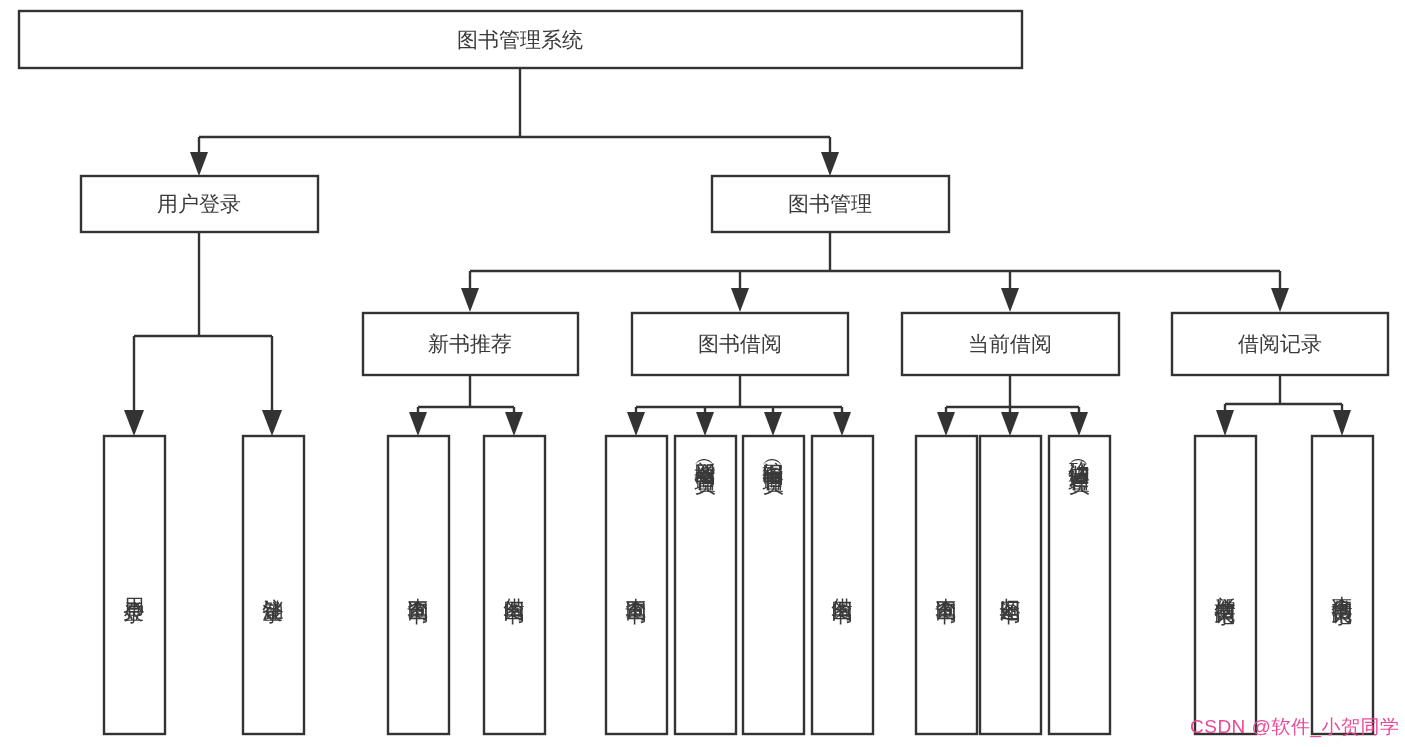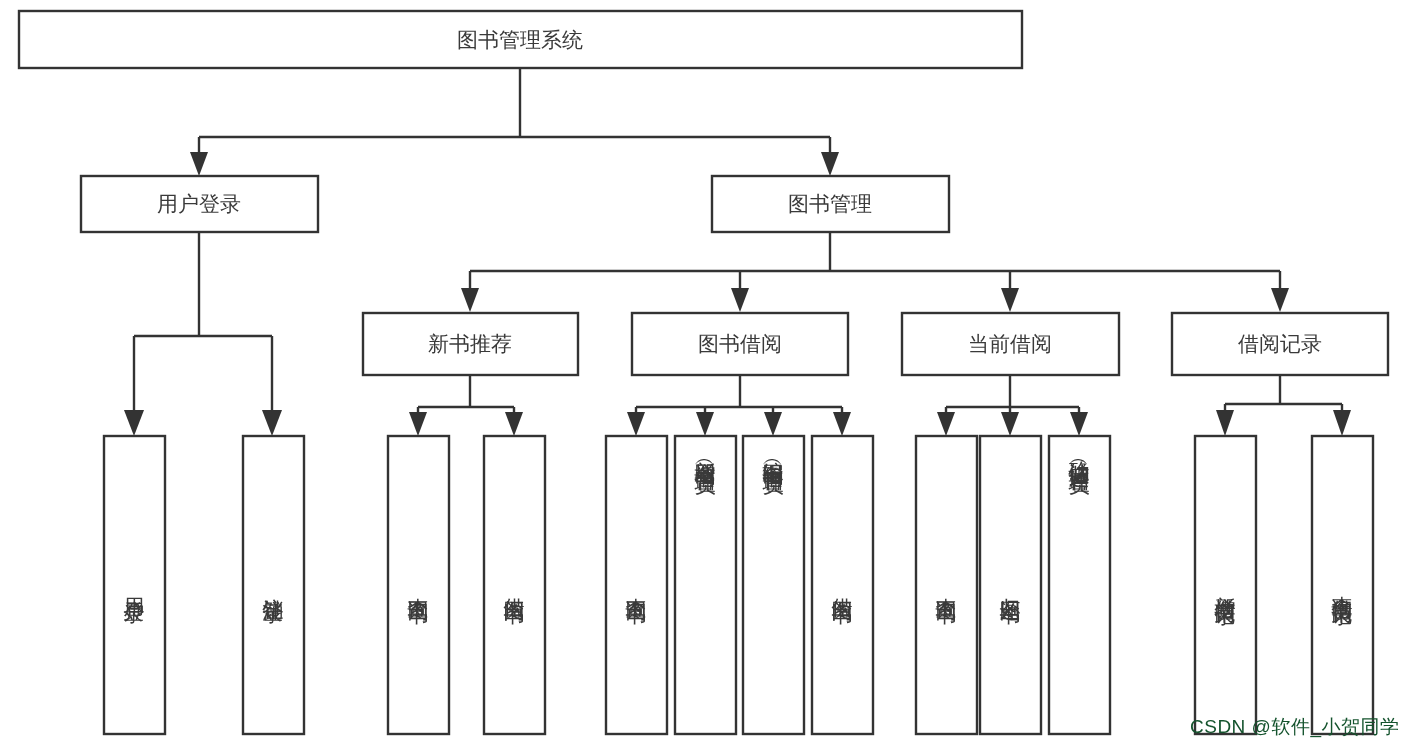--- a/index.html
+++ b/index.html
@@ -59,21 +59,21 @@
     font-size: 21px;
     line-height: 1;
     display: flex;
     align-items: center;
     justify-content: flex-start;
     white-space: nowrap;
     pointer-events: none;
   }
   .watermark {
     position: absolute;
-    color: #14532d;
+    color: #ec4899;
     font-family: "Liberation Sans", "DejaVu Sans", sans-serif;
     font-size: 19px;
     white-space: nowrap;
     letter-spacing: 0.5px;
   }
 </style>
 </head>
 <body>
 
 <div id="diagram-root">

